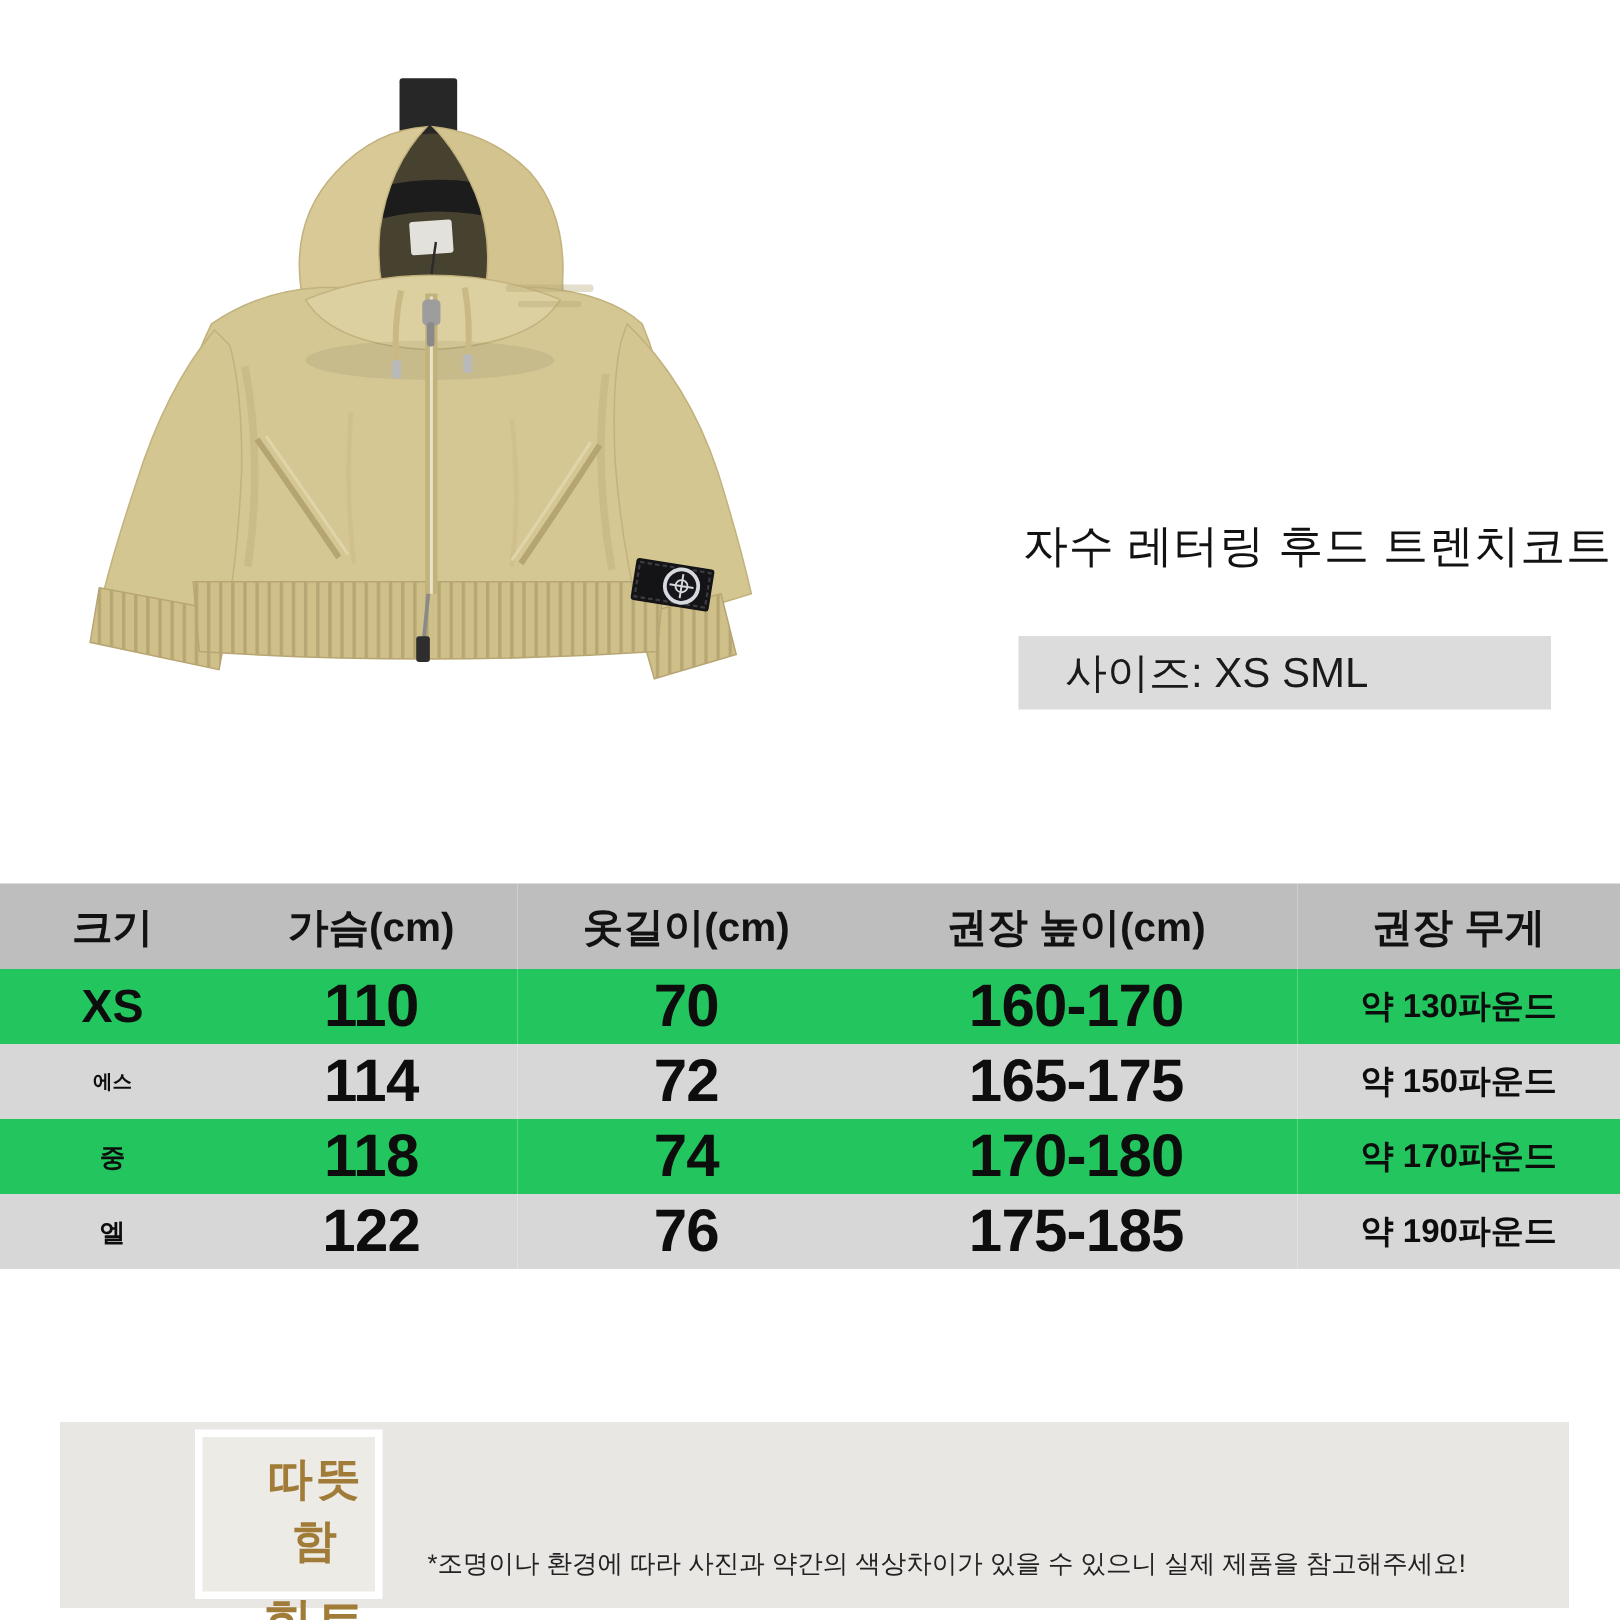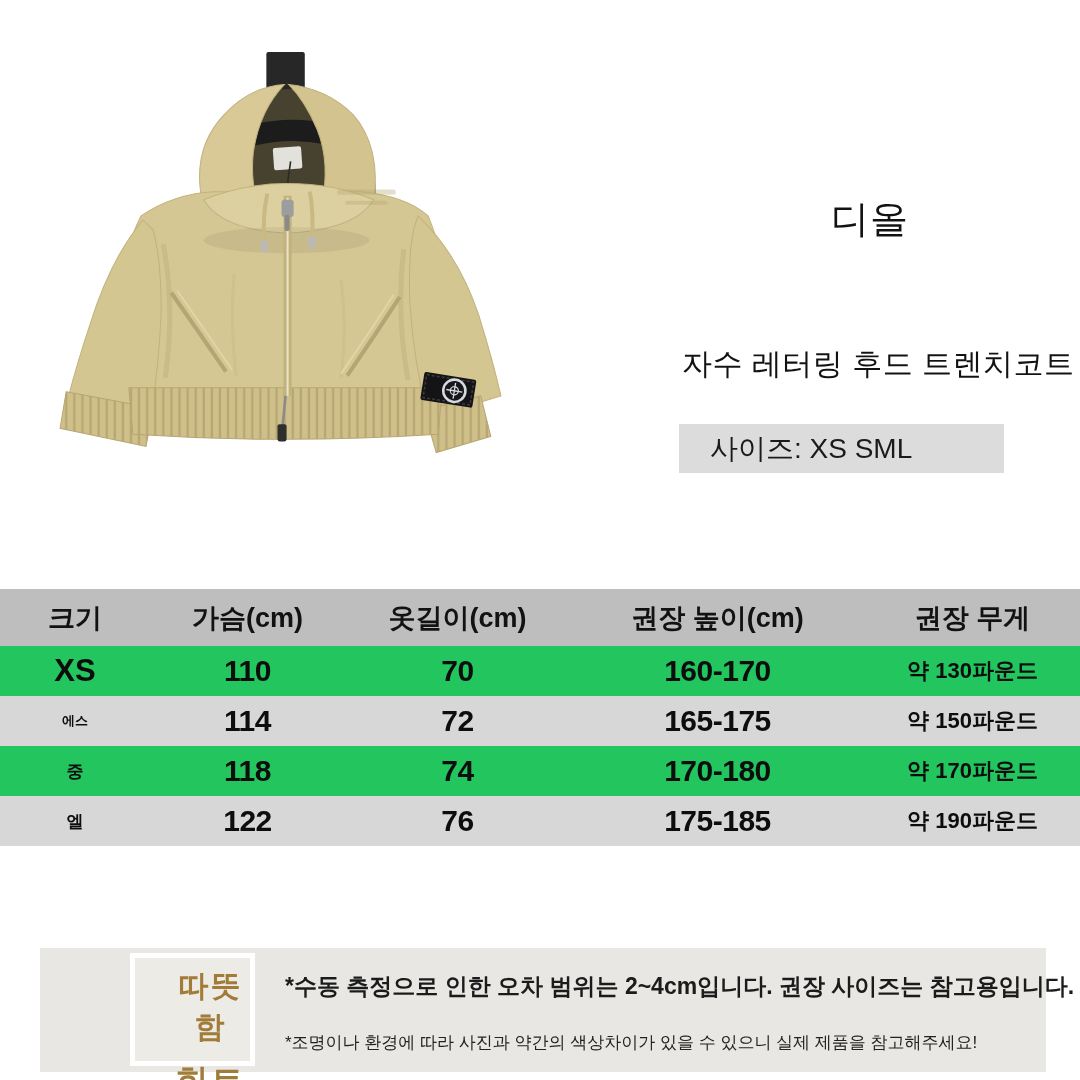--- a/index.html
+++ b/index.html
@@ -7,32 +7,32 @@
     position:relative;width:1080px;height:1080px;background:#ffffff;overflow:hidden;
     font-family:"Liberation Sans","DejaVu Sans",sans-serif;color:#111;
   }
   
   .jacket-svg{position:absolute;left:52px;top:42px;width:455px;height:455px;}
   
   .brand-title{position:absolute;left:760px;top:194px;width:220px;text-align:center;
     font-size:38px;font-weight:500;letter-spacing:1px;color:#121212;}
   .product-name{position:absolute;left:682px;top:344px;font-size:30px;font-weight:500;
     letter-spacing:.5px;color:#121212;white-space:nowrap;}
-  .size-box{position:absolute;left:679px;top:424px;width:325px;height:49px;background:#dcdcdc;}
+  .size-box{position:absolute;left:679px;top:424px;width:355px;height:49px;background:#dcdcdc;}
   .size-box span{display:inline-block;margin-left:31px;line-height:49px;font-size:28px;color:#1a1a1a;}
   
   .guide-title{position:absolute;left:0;top:528px;width:1064px;text-align:center;
     font-size:26px;font-weight:500;color:#161616;}
   .size-table{position:absolute;left:0;top:589px;width:1080px;border-collapse:collapse;table-layout:fixed;}
   .size-table th{height:57px;background:#bebebe;font-size:27px;font-weight:600;color:#121212;
     text-align:center;vertical-align:middle;padding:0;}
   .size-table td{height:50px;text-align:center;vertical-align:middle;padding:0;color:#0d0d0d;}
   .r-white{background:#22c55e;}
   .r-gray{background:#d7d7d7;}
-  .cell-num{font-size:30px;font-weight:700;font-stretch:condensed;letter-spacing:-0.5px;}
+  .cell-num{font-size:40px;font-weight:700;font-stretch:condensed;letter-spacing:-0.5px;}
   .sz-xs{font-size:31px;font-weight:700;font-stretch:condensed;}
   .sz-s{font-size:13px;font-weight:600;font-family:Liberation Serif, serif;}
   .sz-m,.sz-l{font-size:17px;font-weight:600;}
   .cell-weight{font-size:22px;font-weight:600;letter-spacing:0;}
   
   .note-box{position:absolute;left:40px;top:948px;width:1006px;height:124px;background:#e8e7e4;}
   .hint-box{position:absolute;left:90px;top:5px;width:125px;height:113px;background:#edebe6;
     border:5px solid #ffffff;box-sizing:border-box;text-align:center;color:#a07c38;font-weight:700;padding-left:36px;}
   .hint-line1{margin-top:8px;font-size:30px;letter-spacing:2px;}
   .hint-line2{margin-top:11px;font-size:33px;letter-spacing:2px;}
@@ -124,21 +124,20 @@
 
     <g transform="rotate(9 392 344)">
       <rect x="366" y="330" width="52" height="28" rx="2" fill="#141417"></rect>
       <rect x="368.5" y="332.5" width="47" height="23" fill="none" stroke="#3a3a40" stroke-width="1.5" stroke-dasharray="3 2"></rect>
       <circle cx="398" cy="344" r="11" fill="#17171b" stroke="#d6d9de" stroke-width="2.5"></circle>
       <path d="M398 336 L398 352 M390 344 L406 344" stroke="#d6d9de" stroke-width="1.3"></path>
       <circle cx="398" cy="344" r="4" fill="none" stroke="#d6d9de" stroke-width="1.2"></circle>
     </g>
   </svg>
 
-  <div class="brand-title">디올</div>
   <div class="product-name">자수 레터링 후드 트렌치코트</div>
   <div class="size-box">
     <span>사이즈: XS SML</span>
   </div>
 
 
   <table class="size-table">
     <colgroup>
       <col style="width:150px">
         <col style="width:195px">
@@ -185,17 +184,16 @@
         <td class="cell-weight">약 190파운드</td>
       </tr>
     </tbody>
   </table>
 
   <div class="note-box">
     <div class="hint-box">
       <div class="hint-line1">따뜻함</div>
       <div class="hint-line2">힌트</div>
     </div>
-    <div class="note1">*수동 측정으로 인한 오차 범위는 2~4cm입니다. 권장 사이즈는 참고용입니다.</div>
     <div class="note2">*조명이나 환경에 따라 사진과 약간의 색상차이가 있을 수 있으니 실제 제품을 참고해주세요!</div>
   </div>
 
 </div>
 
 </body></html>

